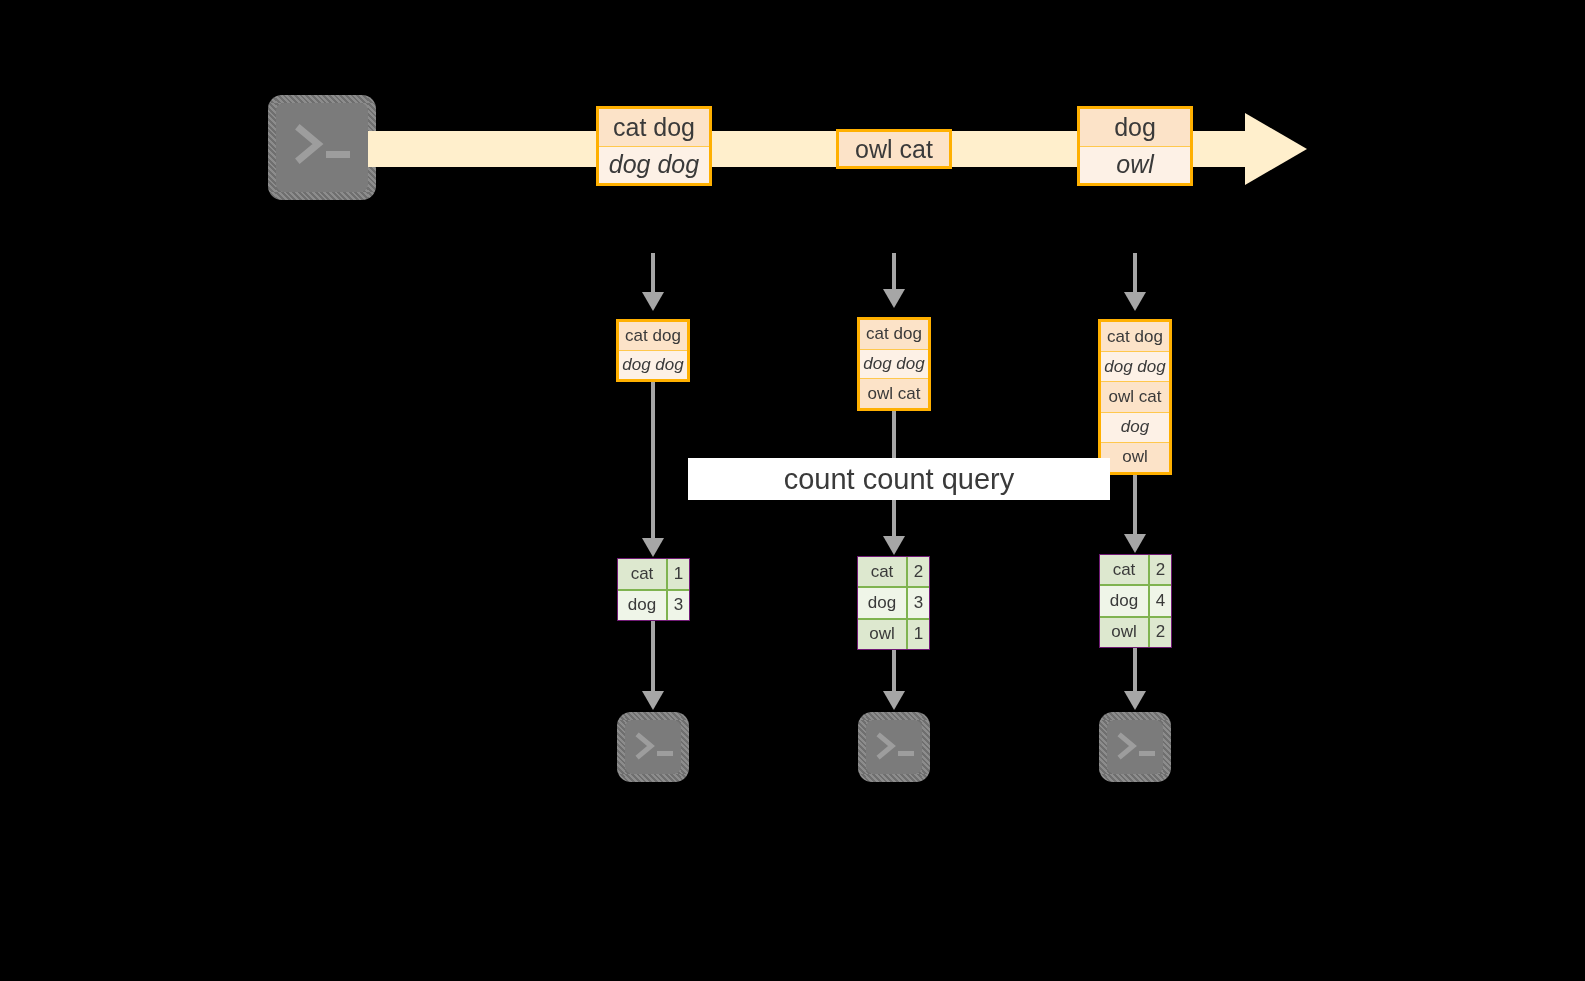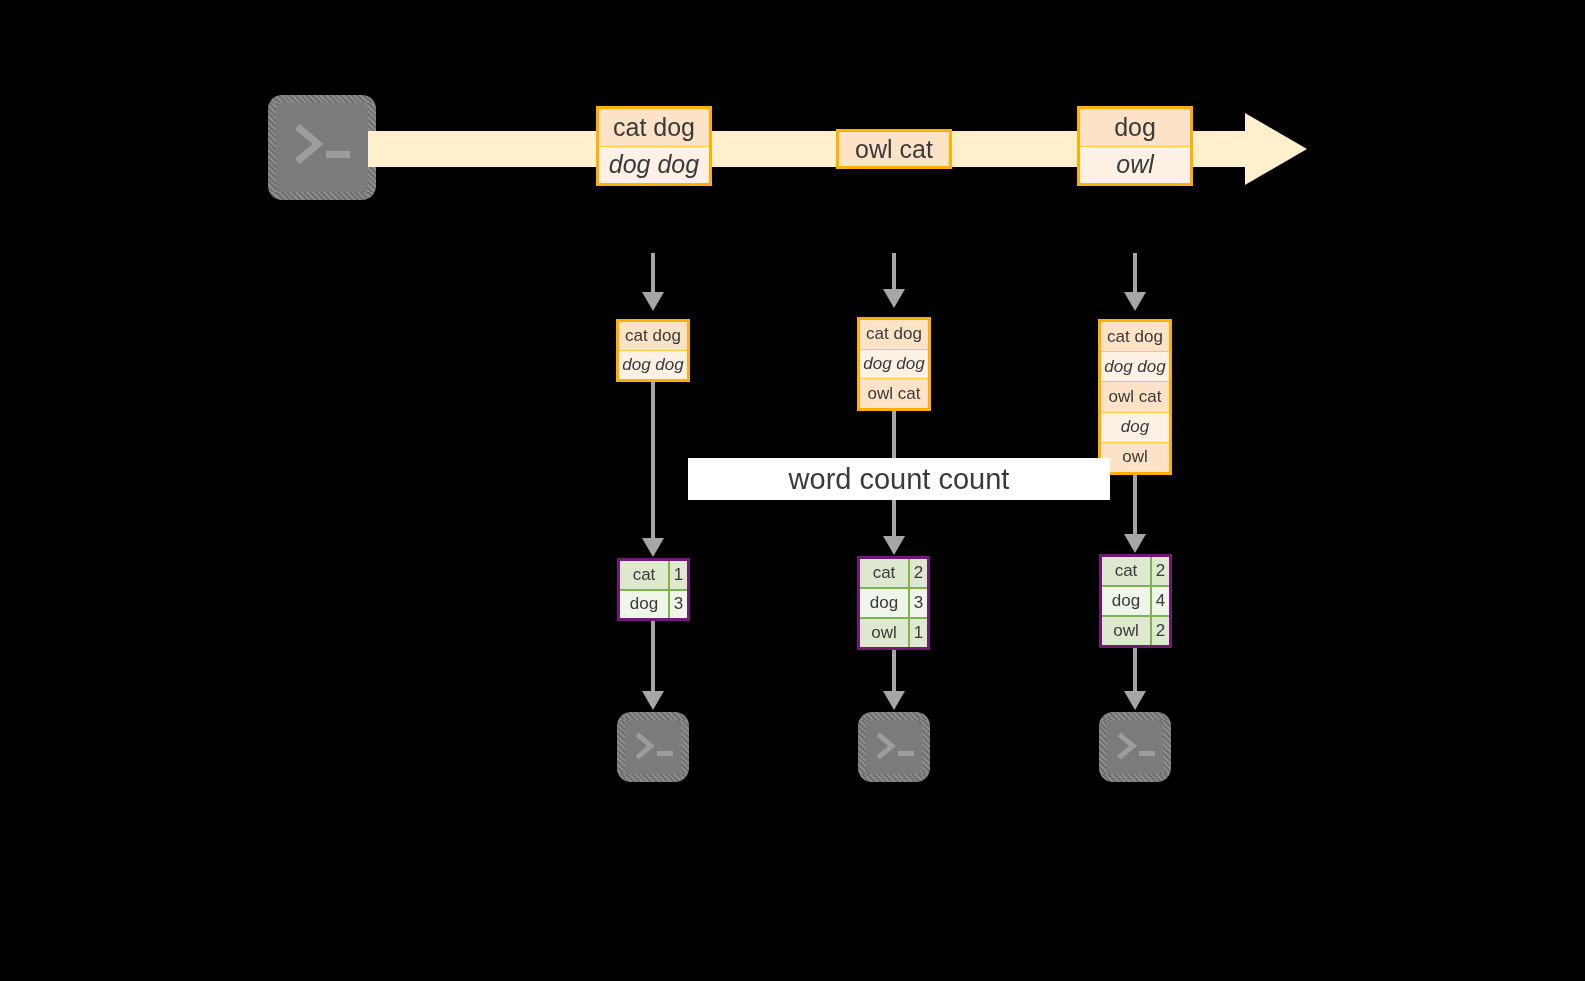--- a/index.html
+++ b/index.html
@@ -109,21 +109,21 @@
   .obox.top { border-width: 3px; }
   .obox.top .obox-row { font-size: 25px; }
 
   
   .obox.mid .obox-row { font-size: 17px; }
 
   
   .gbox {
     position: absolute;
     box-sizing: border-box;
-    border: 3px solid #701a75;
+    border: 1px solid #701a75;
     background: #1d4ed8;
     display: flex;
     flex-direction: column;
   }
   .gbox-row {
     flex: 1 1 auto;
     display: flex;
     box-sizing: border-box;
     border-top: 2px solid #7FB350;
   }
@@ -300,16 +300,16 @@
 
   <div class="terminal" style="left:1099px; top:712px; width:72px; height:70px;">
     <div class="terminal-inner"></div>
     <svg width="72" height="70" viewBox="0 0 72 70">
       <path d="M14 16 L26 26 L14 36" fill="none" stroke="#9d9d9d" stroke-width="5" stroke-linecap="square"></path>
       <rect x="32" y="31" width="16" height="5" fill="#9d9d9d"></rect>
     </svg>
   </div>
 
   <div class="query-label">
-    <span>word count count</span>
+    <span>count count query</span>
   </div>
 
 </div>
 
 </body></html>

